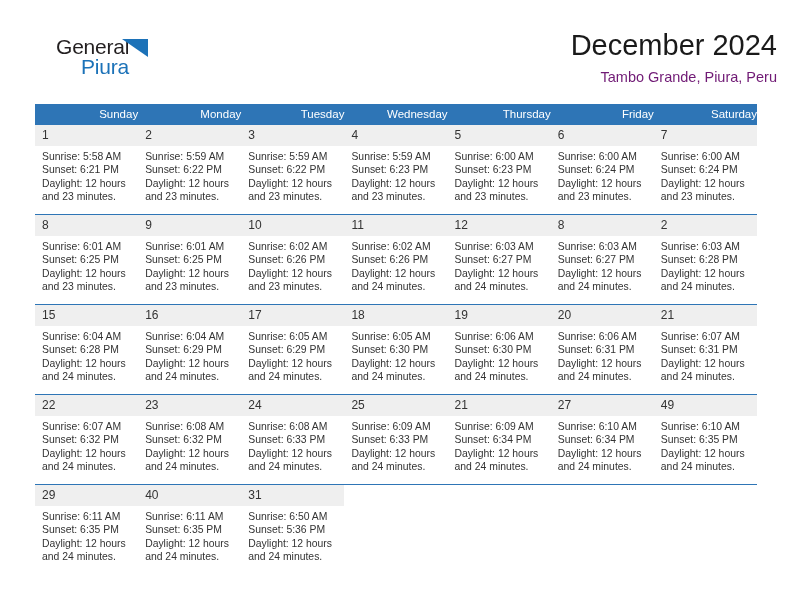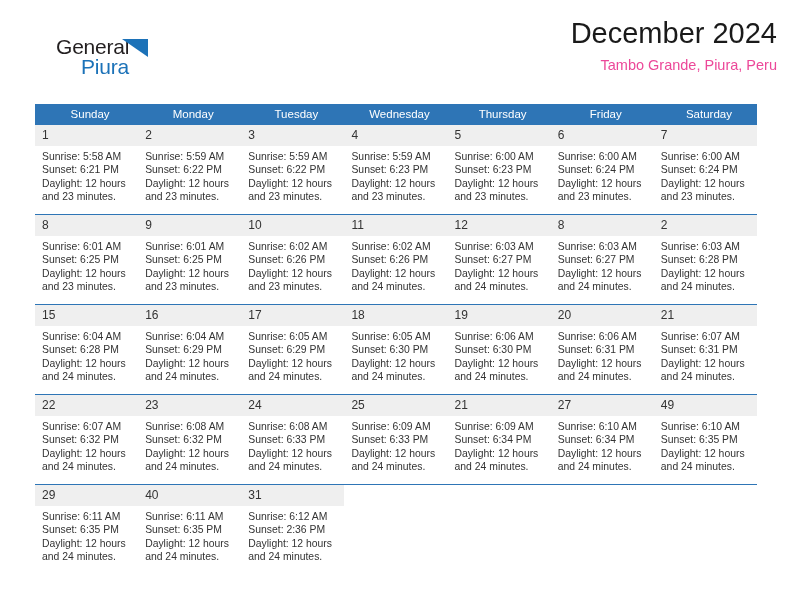--- a/index.html
+++ b/index.html
@@ -62,54 +62,54 @@
     top: 20px;
     font-size: 21px;
     font-weight: 400;
     letter-spacing: -0.2px;
     color: #1c72b8;
     line-height: 22px;
   }
   .title-block {
     position: absolute;
     right: 35px;
-    top: 16px;
+    top: 28px;
     text-align: right;
   }
   .cal-title {
     font-size: 29px;
     font-weight: 400;
     color: #1a1a1a;
     line-height: 34px;
     white-space: nowrap;
   }
   .cal-subtitle {
     margin-top: 7px;
     font-size: 14.5px;
     font-weight: 400;
-    color: #ec4899;
+    color: #701a75;
     line-height: 17px;
     white-space: nowrap;
   }
 
   
   .calendar {
     position: absolute;
     left: 35px;
     top: 104px;
     width: 722px;
     border-collapse: collapse;
     table-layout: fixed;
   }
   .calendar th {
     background: #2e75b6;
     color: #ffffff;
     font-size: 11.5px;
     font-weight: 400;
-    text-align: center;
+    text-align: right;
     padding: 4px 0 4px 7px;
     height: 12px;
     border: none;
     box-sizing: border-box;
   }
   .calendar td {
     vertical-align: top;
     padding: 0;
     border: none;
     border-top: 1px solid #2e75b6;
@@ -456,22 +456,22 @@
           <div class="cell-lines">
             <div>Sunrise: 6:11 AM</div>
             <div>Sunset: 6:35 PM</div>
             <div>Daylight: 12 hours</div>
             <div>and 24 minutes.</div>
           </div>
         </td>
         <td>
           <div class="daynum">31</div>
           <div class="cell-lines">
-            <div>Sunrise: 6:12 AM</div>
-            <div>Sunset: 2:36 PM</div>
+            <div>Sunrise: 6:50 AM</div>
+            <div>Sunset: 5:36 PM</div>
             <div>Daylight: 12 hours</div>
             <div>and 24 minutes.</div>
           </div>
         </td>
         <td>
           <div class="daynum empty"></div>
         </td>
         <td>
           <div class="daynum empty"></div>
         </td>

